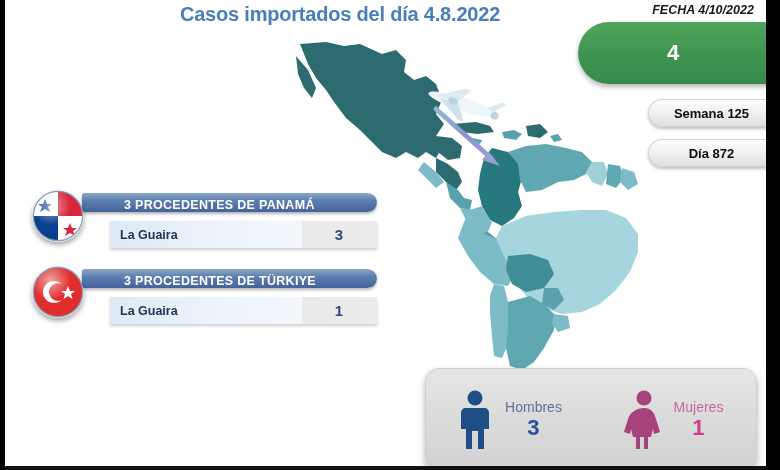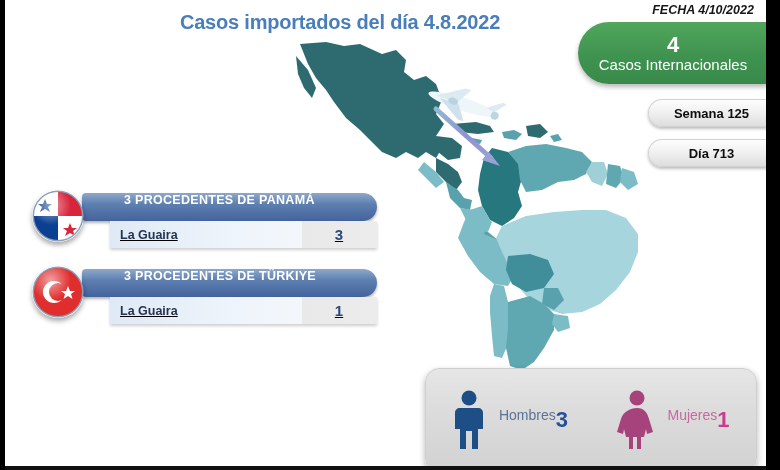--- a/index.html
+++ b/index.html
@@ -6,21 +6,21 @@
   body{width:780px;height:470px;overflow:hidden;
        font-family:"Liberation Sans","DejaVu Sans",sans-serif;
        position:relative;background:#ffffff;}
 
   
   .edge-left{position:absolute;left:0;top:0;width:5px;height:470px;background:#000;z-index:60;}
   .edge-right{position:absolute;left:766px;top:0;width:14px;height:470px;background:#000;z-index:60;}
   .edge-bottom{position:absolute;left:0;top:466px;width:780px;height:4px;background:#111;z-index:59;}
 
   
-  .title{position:absolute;left:140px;top:8px;width:400px;height:28px;
+  .title{position:absolute;left:140px;top:0px;width:400px;height:28px;
          display:flex;align-items:center;justify-content:center;
          font-size:20px;font-weight:bold;color:#4a7ebb;letter-spacing:-0.2px;}
 
   
   .fecha{position:absolute;left:640px;top:2px;width:126px;height:16px;
          display:flex;align-items:center;justify-content:center;
          font-size:12.5px;font-weight:bold;font-style:italic;color:#161616;}
 
   
   .green-badge{position:absolute;left:578px;top:22px;width:190px;height:62px;
@@ -47,42 +47,42 @@
   .map-wrap{position:absolute;left:286px;top:40px;width:356px;height:330px;z-index:1;}
   .map-wrap svg{display:block;width:100%;height:100%;}
 
   
   .origin{position:absolute;left:32px;width:350px;z-index:5;}
   .origin.o1{top:190px;}
   .origin.o2{top:266px;}
   .flag{position:absolute;left:0;top:0;width:52px;height:52px;border-radius:50%;
         box-shadow:0 3px 5px rgba(0,0,0,.35);overflow:hidden;z-index:6;}
   .flag svg{display:block;}
-  .hdr{position:absolute;left:50px;top:3px;width:295px;height:28px;
+  .hdr{position:absolute;left:50px;top:3px;width:295px;height:19px;
      background:linear-gradient(180deg,#8ea8c8 0%,#5d7fb0 40%,#44639c 100%);
      border-radius:4px 14px 14px 4px;
      box-shadow:0 2px 3px rgba(0,0,0,.3);
-     display:flex;align-items:flex-start;}
+     display:flex;align-items:flex-end;}
   .hdr span{color:#fff;font-size:12.5px;font-weight:bold;letter-spacing:.3px;
             padding-left:42px;white-space:nowrap;}
   .row{position:absolute;left:78px;top:31px;width:267px;height:27px;
      background:linear-gradient(90deg,#dfe9f5 0%,#eef4fb 45%,#f3f7fc 72%,#e9e9e9 72%,#ececec 100%);
-     box-shadow:0 2px 3px rgba(0,0,0,.2);display:flex;align-items:center;text-decoration:underline;}
+     box-shadow:0 2px 3px rgba(0,0,0,.2);display:flex;align-items:center;}
   .row .place{flex:1;padding-left:10px;font-size:12.5px;font-weight:bold;color:#24354f;}
   .row .cnt{width:76px;text-align:center;font-size:15px;font-weight:bold;color:#2b4a7d;}
 
   
   .gender{position:absolute;left:425px;top:368px;width:330px;height:102px;
      background:linear-gradient(180deg,#e6e6e6 0%,#dcdcdc 40%,#d2d2d2 100%);
      border:1px solid #cfcfcf;border-radius:14px;
      box-shadow:0 3px 6px rgba(0,0,0,.3);
      display:flex;align-items:center;z-index:20;}
   .gcell{flex:1;display:flex;align-items:center;justify-content:center;gap:10px;}
   .gfig{width:40px;height:62px;}
-  .gtxt{display:flex;flex-direction:row;align-items:flex-start;line-height:1.15;}
+  .gtxt{display:flex;flex-direction:column;align-items:center;line-height:1.15;}
   .glabel{font-size:14px;}
   .gnum{font-size:22px;font-weight:bold;}
   .m .glabel{color:#5a7394;} .m .gnum{color:#27519c;}
   .f .glabel{color:#c9679e;} .f .gnum{color:#cc3c8e;}
 </style>
 </head>
 <body>
 
 <div class="title">Casos importados del día 4.8.2022</div>
 <div class="fecha">FECHA 4/10/2022</div>
@@ -160,25 +160,24 @@
       <path d="M12,19 L36,34 L42,34 L32,19 Z" fill="#cfe2ec"></path>
       <path d="M60,14 L74,4 L78,5 L68,16 Z" fill="#dceaf2"></path>
       <circle cx="70" cy="19" r="4" fill="#bcd6e2"></circle>
       <ellipse cx="26" cy="18" rx="5" ry="3.4" fill="#b9d3e0"></ellipse>
     </g>
   </svg>
 </div>
 
 <div class="green-badge">
   <div class="num">4</div>
-  <div class="cap">Casos Internacionales</div>
 </div>
 
 <div class="pill p1">Semana 125</div>
-<div class="pill p2">Día 713</div>
+<div class="pill p2">Día 872</div>
 
 <div class="origin o1">
   <div class="flag">
     <svg width="52" height="52" viewBox="0 0 52 52" xmlns="http://www.w3.org/2000/svg">
       <defs>
           <clipPath id="cp1">
             <circle cx="26" cy="26" r="24"></circle>
           </clipPath>
         <radialGradient id="gl1" cx="35%" cy="28%" r="75%">
           <stop offset="0%" stop-color="#fff" stop-opacity=".55"></stop>

